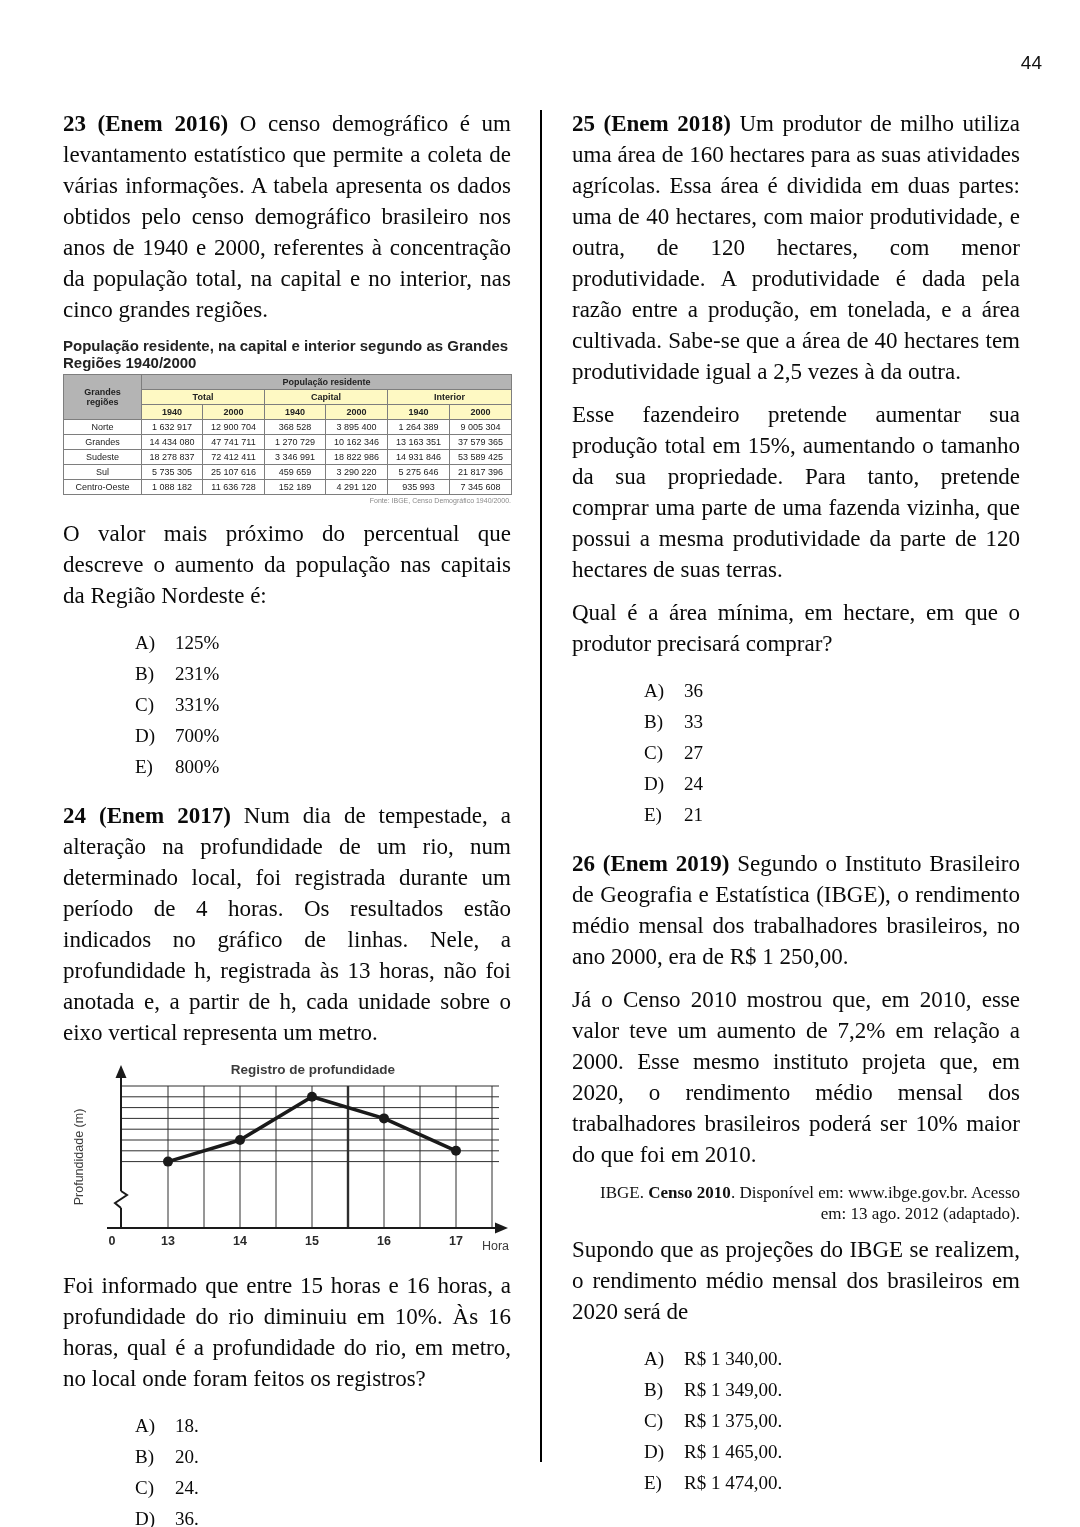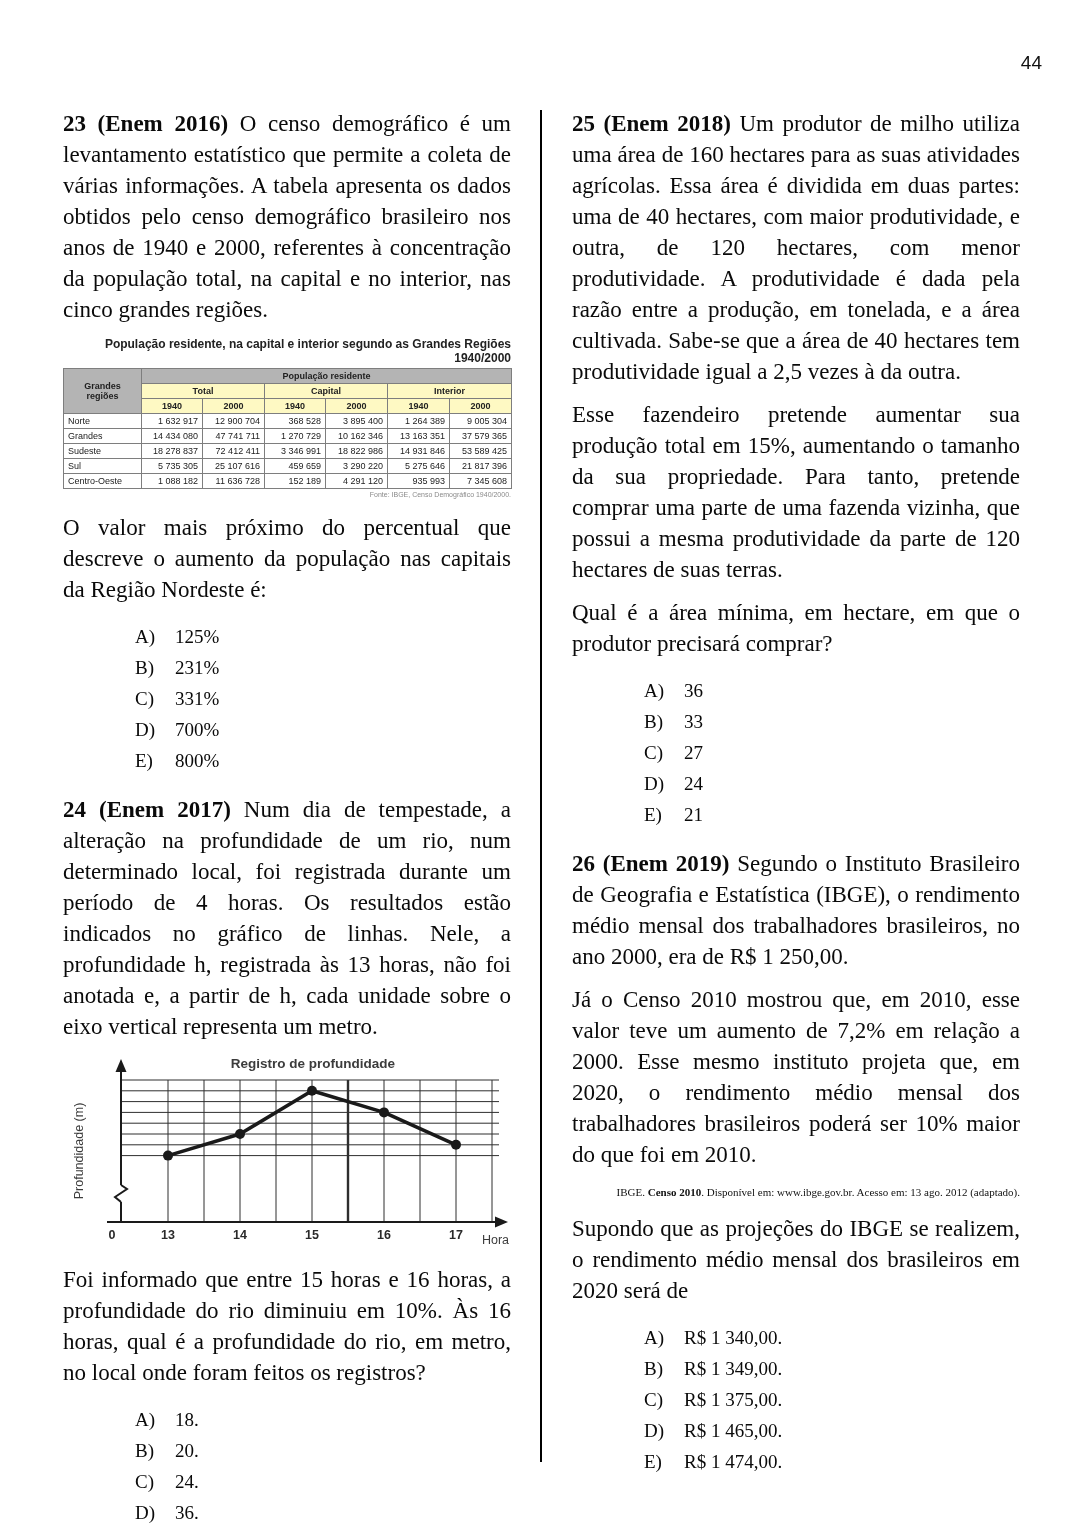--- a/index.html
+++ b/index.html
@@ -11,41 +11,41 @@
   .col-left{left:63px;}
   .col-right{left:572px;}
   .divider{position:absolute;left:540px;top:110px;width:2px;height:1352px;background:#000;}
   p.body{margin:0 0 12px 0;font-size:23px;line-height:31px;text-align:justify;}
   p.body .lead{font-weight:bold;}
   .options{margin:16px 0 18px 72px;}
   .opt{display:flex;gap:14px;font-size:19px;line-height:31px;}
   .opt-letter{min-width:26px;}
   
   .table-block{margin:2px 0 14px 0;}
-  .tbl-title{font-family:"Liberation Sans", sans-serif;font-weight:bold;font-size:12px;
-        text-align:right;color:#222;margin:0 0 3px 0;}
+  .tbl-title{font-family:"Liberation Sans", sans-serif;font-weight:bold;font-size:15px;
+        text-align:left;color:#222;margin:0 0 3px 0;}
   table.pop-table{border-collapse:collapse;table-layout:fixed;width:448px;
         font-family:"Liberation Sans", sans-serif;font-size:9px;color:#222;}
-  table.pop-table th,table.pop-table td{border:1px solid #7e7e7e;padding:1px 4px;height:12px;}
+  table.pop-table th,table.pop-table td{border:1px solid #7e7e7e;padding:1px 4px;height:12px;text-align:center;}
   table.pop-table th{font-weight:bold;text-align:center;}
   th.hdr-dark{background:#b4b4b4;}
   th.hdr-mid{background:#fef9c3;margin-left:44px;}
   th.th0{text-align:left;padding-left:5px;}
   td.region{text-align:left;padding-left:5px;}
   td.num{text-align:right;padding-right:7px;}
   .tbl-source{font-family:"Liberation Sans", sans-serif;font-size:7px;color:#8a8a8a;
         text-align:right;margin-top:2px;}
   
   .chart-block{margin:4px 0 10px 0;}
   .chart-block svg{display:block;}
   .c-title{font-family:"Liberation Sans", sans-serif;font-size:13.5px;font-weight:bold;fill:#3c3c3c;}
   .c-axis-label{font-family:"Liberation Sans", sans-serif;font-size:12.5px;fill:#3c3c3c;}
   .c-tick{font-family:"Liberation Sans", sans-serif;font-size:12.5px;font-weight:bold;fill:#2a2a2a;}
   
-  .citation{margin:0 0 10px 0;font-size:11px;line-height:21px;text-align:right;color:#111;}
+  .citation{margin:0 0 10px 0;font-size:17px;line-height:21px;text-align:right;color:#111;}
   .citation .cit-bold{font-weight:bold;}
 </style>
 </head>
 <body>
 
 <div class="page">
 
   <div class="page-number">44</div>
 
   <div class="divider"></div>

